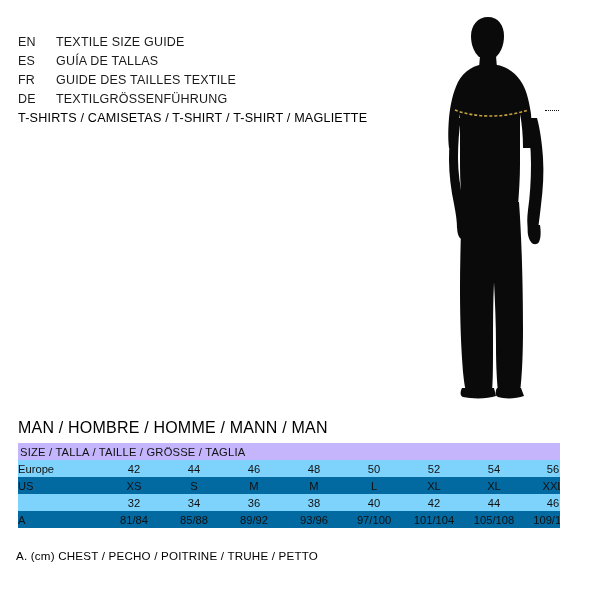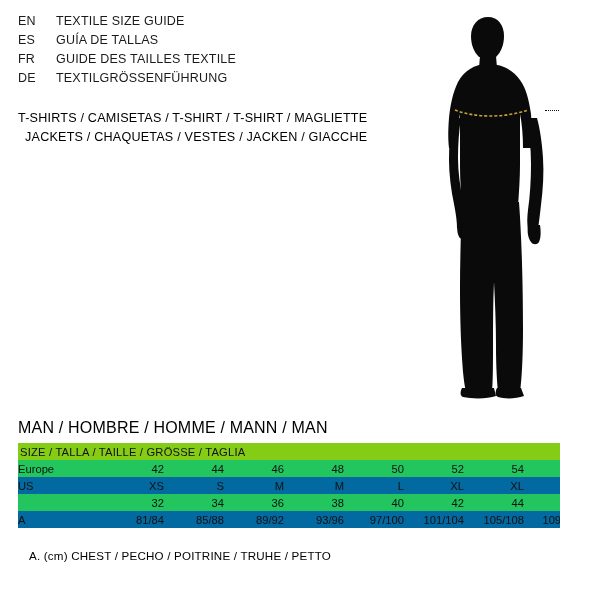--- a/index.html
+++ b/index.html
@@ -34,20 +34,21 @@
     letter-spacing: 0.2px;
   }
   .lang-code {
     width: 38px;
     flex: 0 0 38px;
     color: #1a1a1a;
   }
   .lang-text {
     color: #1a1a1a;
     white-space: nowrap;
+    margin-top: 21px;
   }
 
   
   .cat-block {
     position: absolute;
     left: 18px;
     top: 111px;
     text-align: right;
   }
   .cat-line {
@@ -106,40 +107,40 @@
     table-layout: fixed;
   }
   table.size-table td {
     font-size: 11.2px;
     height: 17px;
     padding: 0 0 0 0;
     vertical-align: middle;
     color: #111;
   }
   tr.header-row td {
-    background: #84cc16;
+    background: #c4b5fd;
     font-size: 11.2px;
     padding-left: 2px;
     letter-spacing: 0.2px;
   }
-  tr.row-shade td { background: #22c55e; }
+  tr.row-shade td { background: #7dd3fc; }
   tr.row-plain td { background: #0369a1; }
   td.label-cell {
     padding-left: 2px;
     width: 86px;
   }
   td.val-cell {
-    text-align: right;
+    text-align: center;
     padding-left: 2px;
   }
 
   
   .footer-note {
     position: absolute;
-    left: 29px;
+    left: 16px;
     top: 549px;
     font-size: 11.6px;
     letter-spacing: 0.2px;
     white-space: nowrap;
   }
 </style>
 </head>
 <body>
 
 <div id="page">
@@ -158,21 +159,20 @@
       <span class="lang-text">GUIDE DES TAILLES TEXTILE</span>
     </div>
     <div class="lang-row">
       <span class="lang-code">DE</span>
       <span class="lang-text">TEXTILGRÖSSENFÜHRUNG</span>
     </div>
   </div>
 
   <div class="cat-block">
     <div class="cat-line">T-SHIRTS / CAMISETAS / T-SHIRT / T-SHIRT / MAGLIETTE</div>
-    <div class="cat-line">JACKETS / CHAQUETAS / VESTES / JACKEN / GIACCHE</div>
   </div>
 
   <div class="figure-wrap">
     <svg width="190" height="385" viewBox="0 0 190 385" xmlns="http://www.w3.org/2000/svg">
       <g fill="#0a0a0a">
 
         <path d="M88 3 C78 3 71 11 71 22 C71 31 74 38 79 43 L96 43 C101 38 104 31 104 22 C104 11 98 3 88 3 Z"></path>
 
         <path d="M80 42 L96 42 L97 54 L79 54 Z"></path>
 

